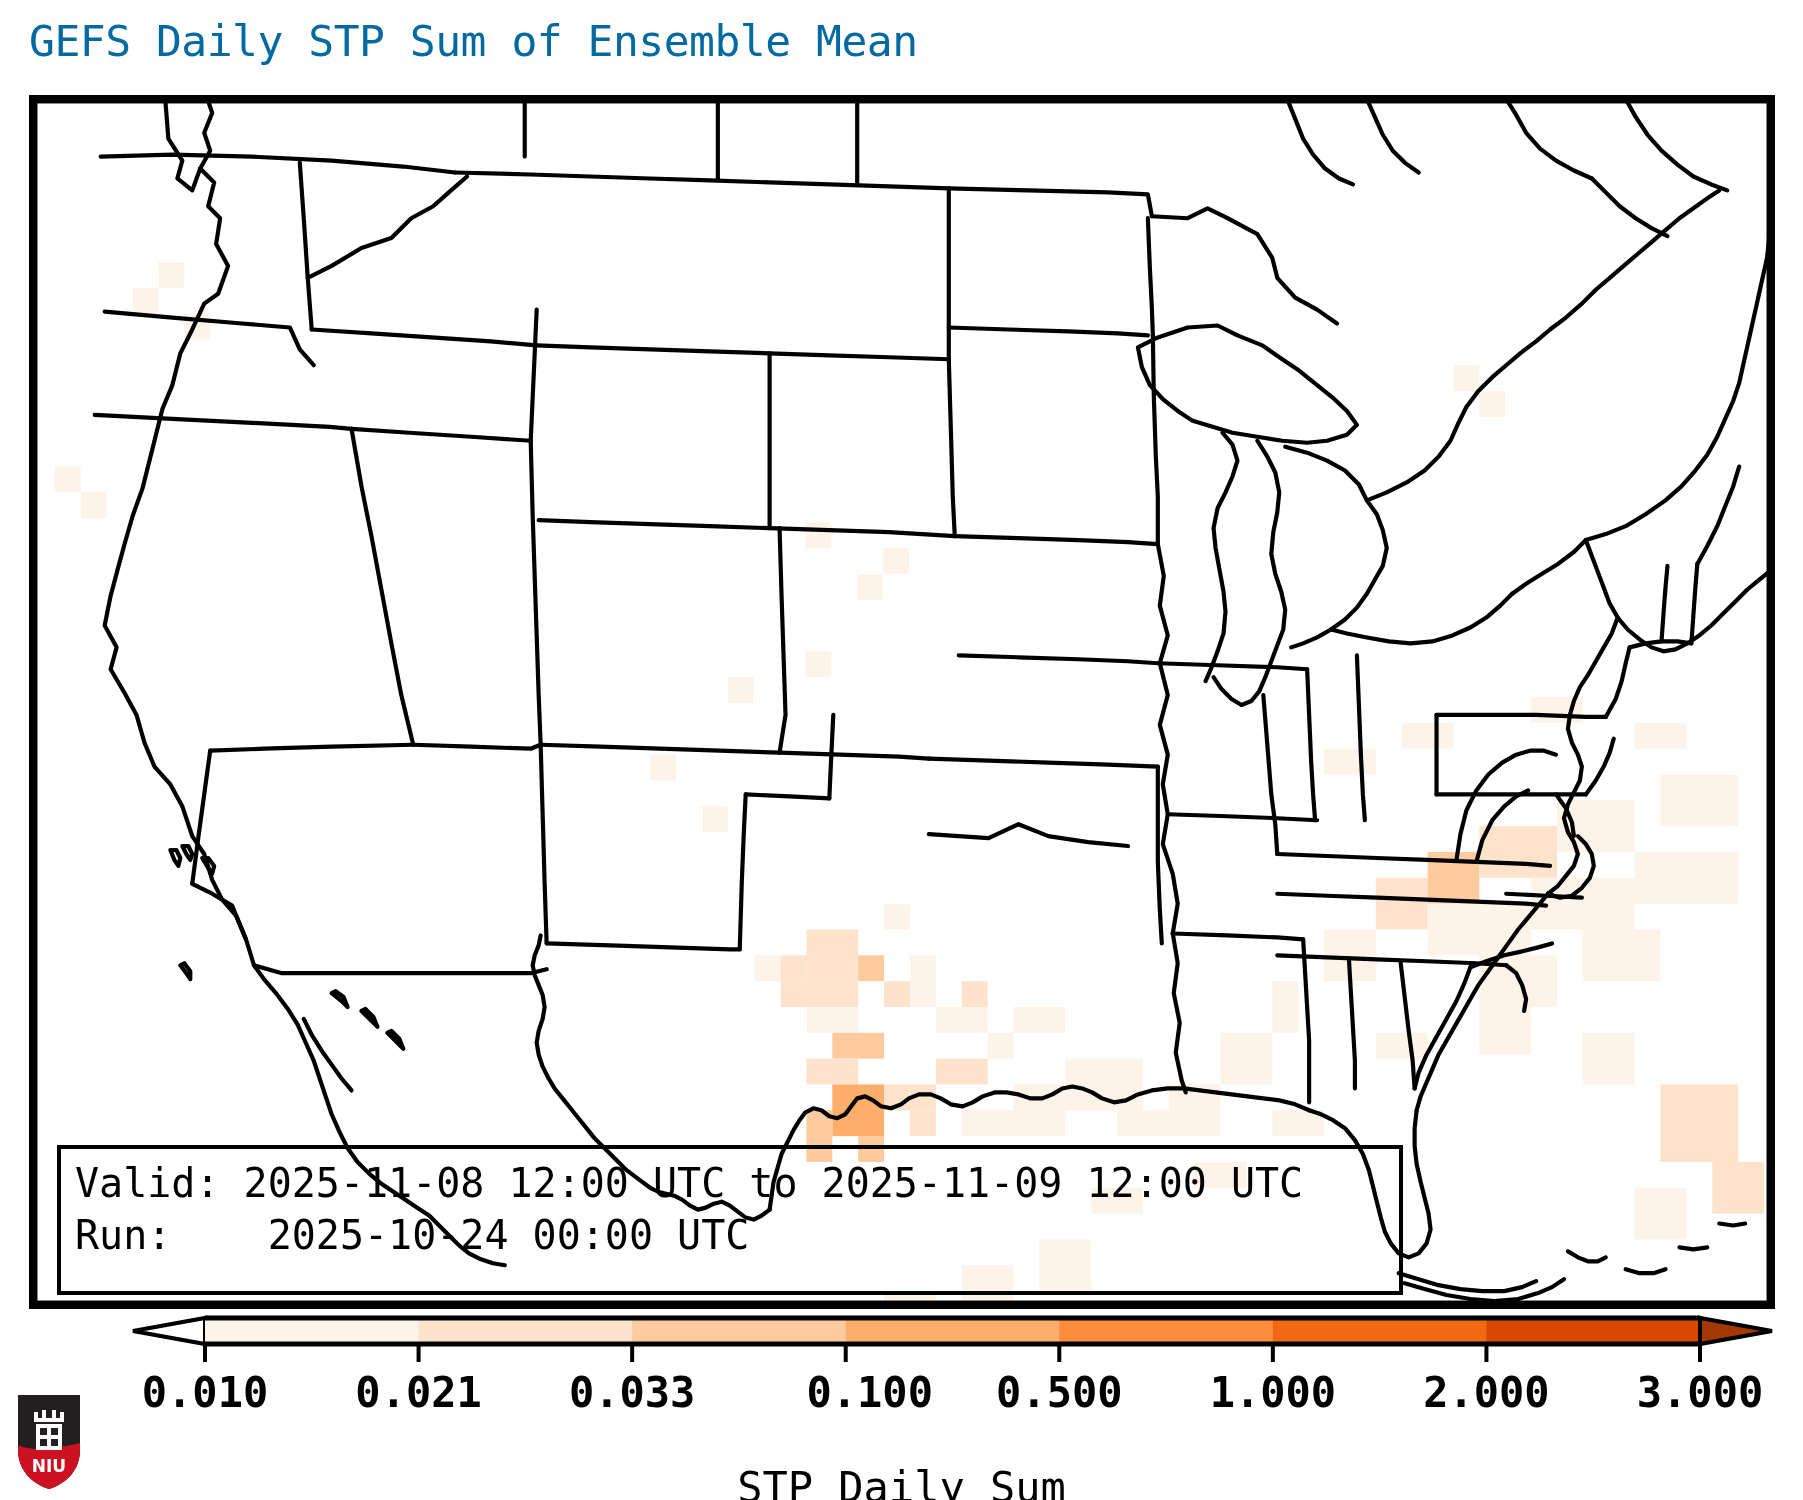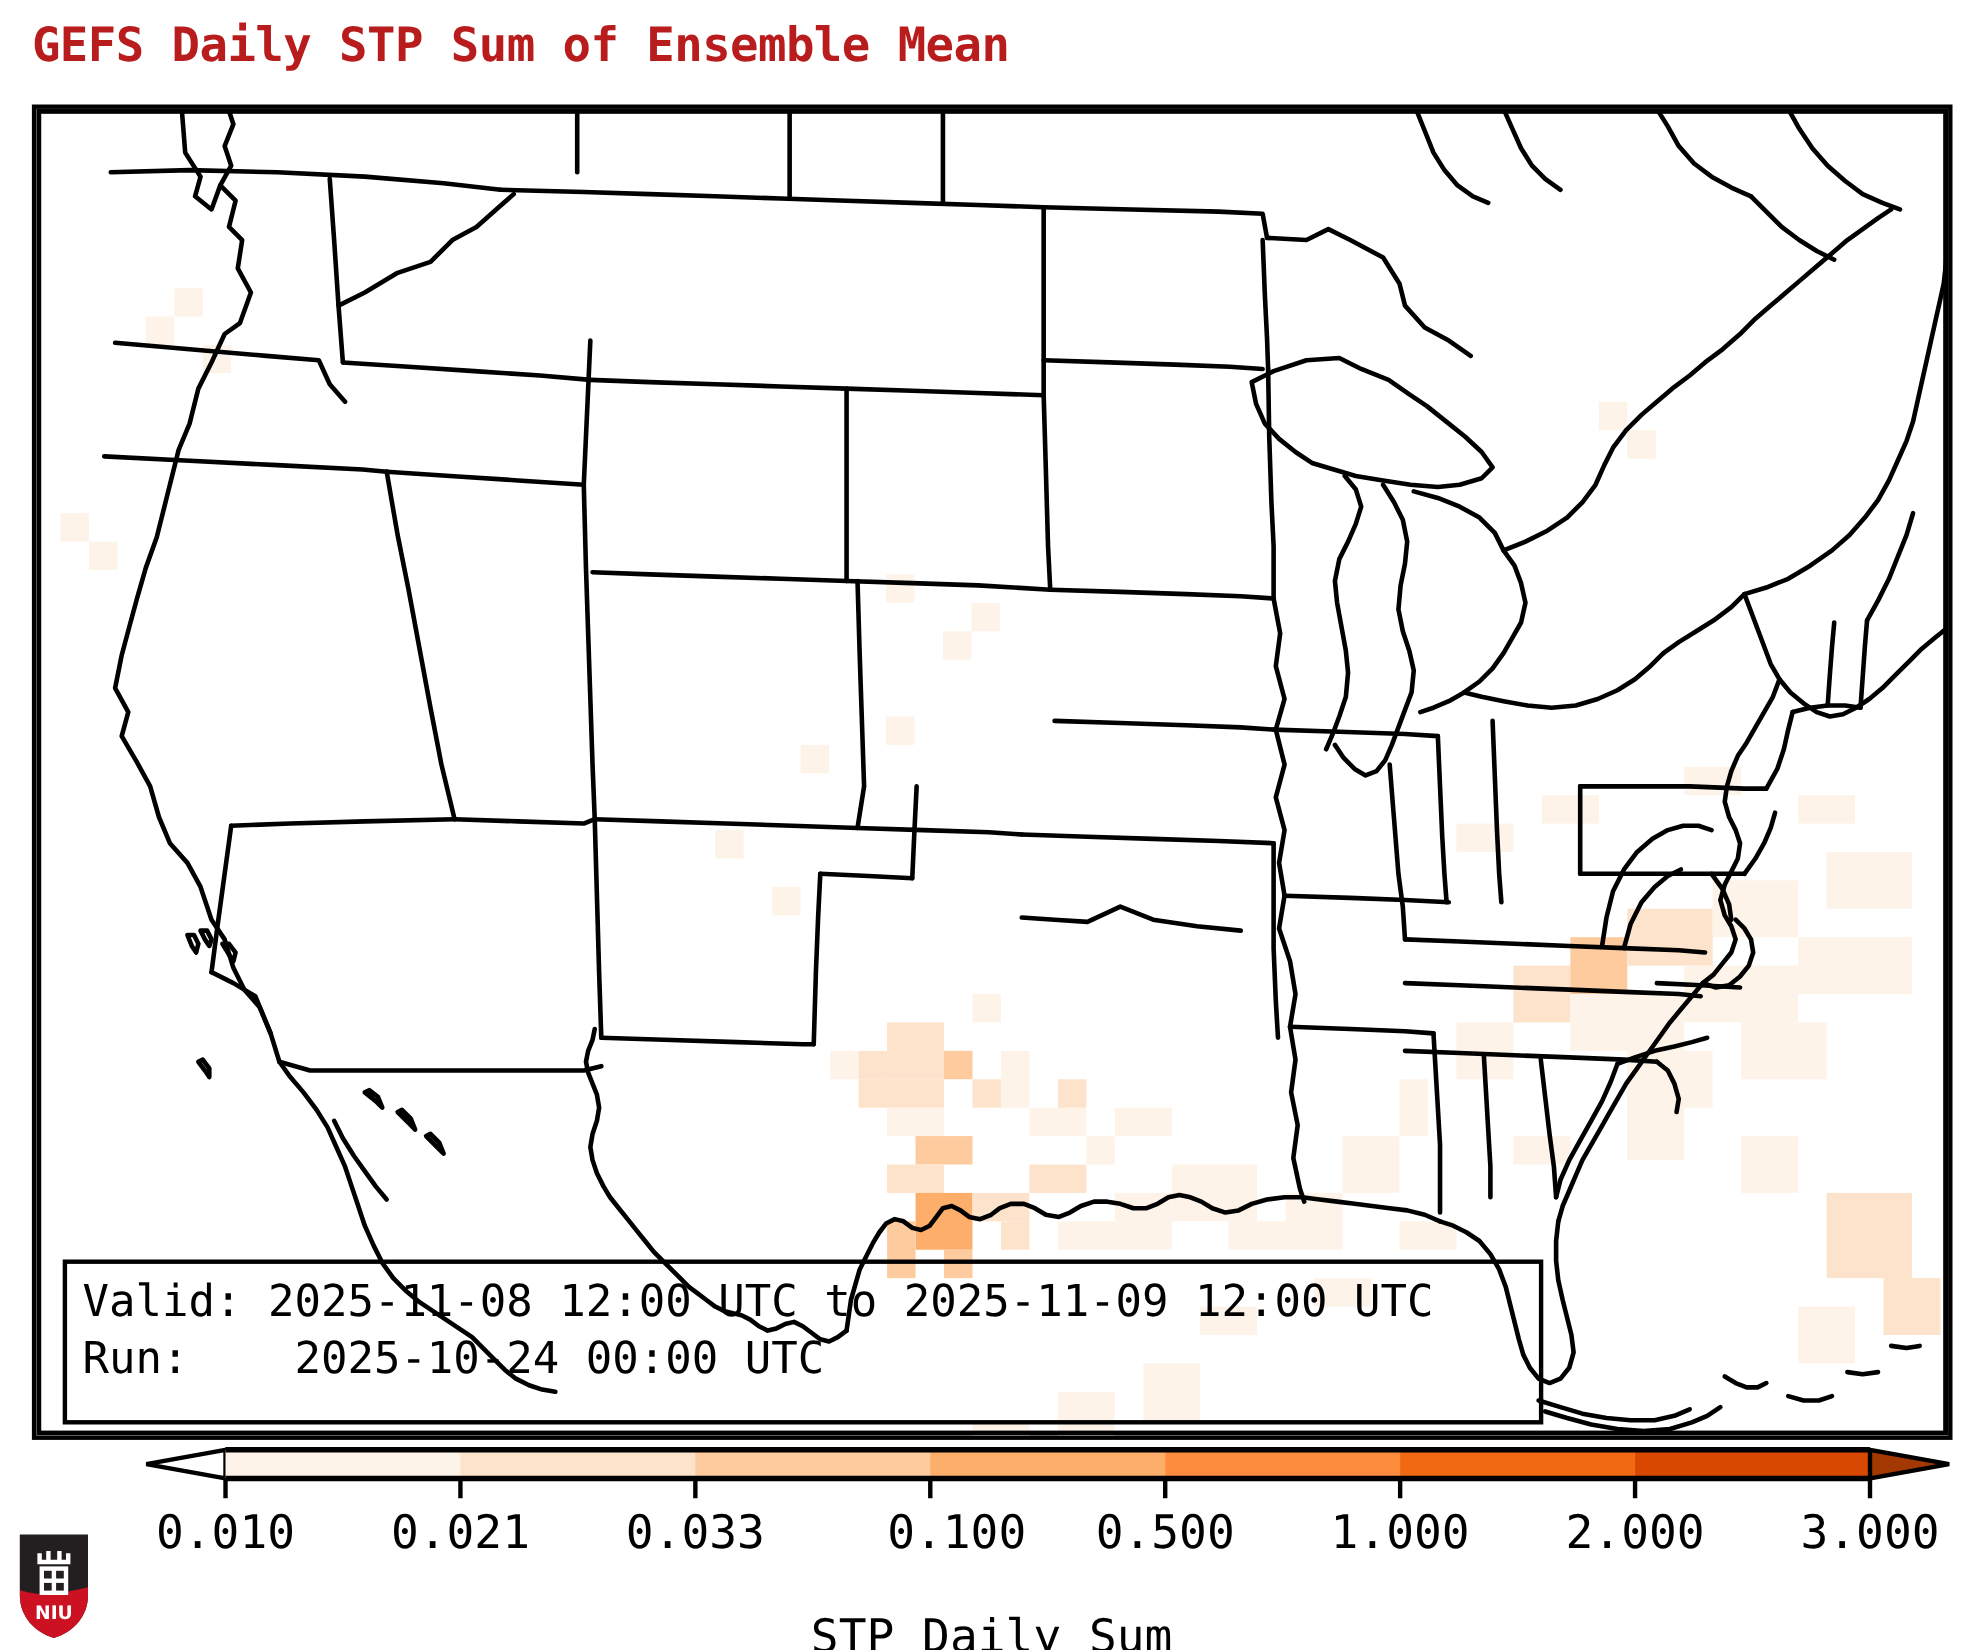--- a/index.html
+++ b/index.html
@@ -15,24 +15,23 @@
     overflow: hidden;
   }
 
   
   #page-title {
     position: absolute;
     left: 29px;
     top: 16px;
     font-size: 43px;
     font-family: "DejaVu Sans Mono", monospace;
-    color: #b91c1c;
+    color: #0369a1;
     letter-spacing: -0.5px;
     white-space: nowrap;
-    font-weight: bold;
   }
 
   
   #map-frame {
     position: absolute;
     left: 29px;
     top: 95px;
     width: 1746px;
     height: 1214px;
     border: 4px solid #000000;
@@ -90,20 +89,21 @@
     height: 60px;
     display: block;
   }
   #cb-ticklabels {
     position: absolute;
     left: 0;
     top: 1368px;
     width: 1524px;
     height: 48px;
     z-index: 5;
+    font-weight: bold;
   }
   .cb-ticklabel {
     position: absolute;
     top: 0;
     font-size: 42px;
     font-family: "DejaVu Sans Mono", monospace;
     color: #000000;
     transform: translateX(-50%);
     white-space: nowrap;
   }

